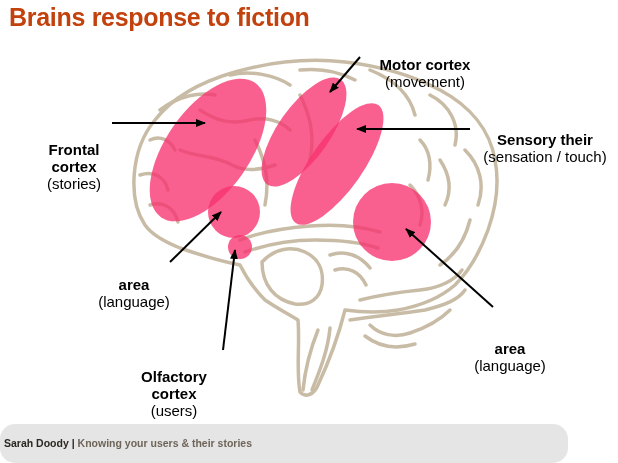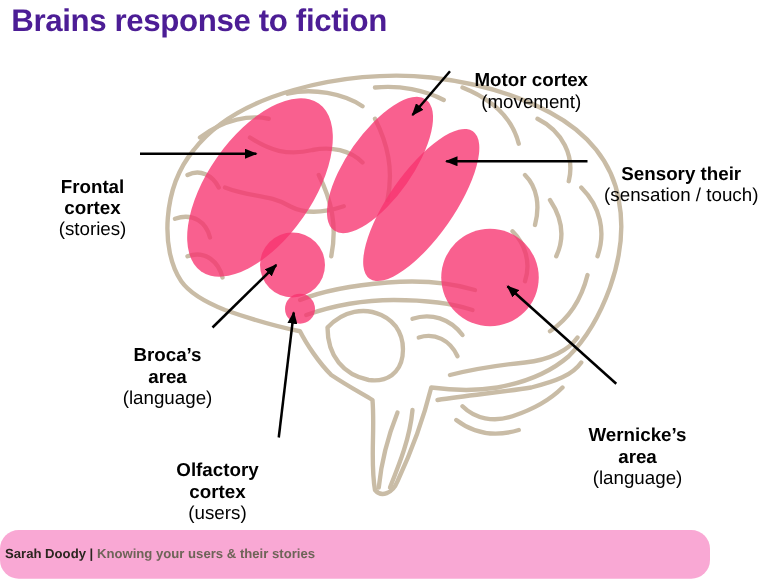--- a/index.html
+++ b/index.html
@@ -1,22 +1,22 @@
 <!DOCTYPE html>
 <html><head>
 <meta charset="utf-8">
 <style>
   html, body { margin:0; padding:0; }
   body { width:618px; height:463px; background:#ffffff; position:relative; overflow:hidden; font-family:"Liberation Sans", sans-serif; }
-  .title { position:absolute; left:9px; top:3px; font-size:25px; font-weight:bold; color:#4c1d95; letter-spacing:-0.3px; }
+  .title { position:absolute; left:9px; top:3px; font-size:25px; font-weight:bold; color:#c2410c; letter-spacing:-0.3px; }
   .label { position:absolute; text-align:center; color:#000; font-size:15px; line-height:17px;margin-top:19px; }
   .label .b { font-weight:bold; display:block; }
   .label .n { display:block; }
   svg.diagram { position:absolute; left:0; top:0; }
-  .footer { position:absolute; left:0; top:424px; width:568px; height:39px; background:#f9a8d4;border-radius:15px; }
+  .footer { position:absolute; left:0; top:424px; width:568px; height:39px; background:#e5e5e5;border-radius:15px; }
   .footer-text { position:absolute; left:4px; top:13px; font-size:10.5px; }
   .footer .author { font-weight:bold; color:#2b2620; }
   .footer .sep { color:#2b2620; font-weight:bold; }
   .footer .subtitle { color:#6e6458; font-weight:bold; }
 </style>
 </head>
 <body>
 
 <div class="title">Brains response to fiction</div>
 
@@ -71,33 +71,31 @@
   <span class="b">Motor cortex</span>
   <span class="n">(movement)</span>
 </div>
 
 <div class="label" style="left:472px; top:112px; width:146px;">
   <span class="b">Sensory their</span>
   <span class="n">(sensation / touch)</span>
 </div>
 
 <div class="label" style="left:86px; top:257px; width:96px;">
-  <span class="b">Broca’s</span>
   <span class="b">area</span>
   <span class="n">(language)</span>
 </div>
 
 <div class="label" style="left:130px; top:349px; width:88px;">
   <span class="b">Olfactory</span>
   <span class="b">cortex</span>
   <span class="n">(users)</span>
 </div>
 
 <div class="label" style="left:460px; top:321px; width:100px;">
-  <span class="b">Wernicke’s</span>
   <span class="b">area</span>
   <span class="n">(language)</span>
 </div>
 
 <div class="footer">
   <div class="footer-text">
     <span class="author">Sarah Doody</span>
     <span class="sep">|</span>
     <span class="subtitle">Knowing your users &amp; their stories</span>
   </div>

